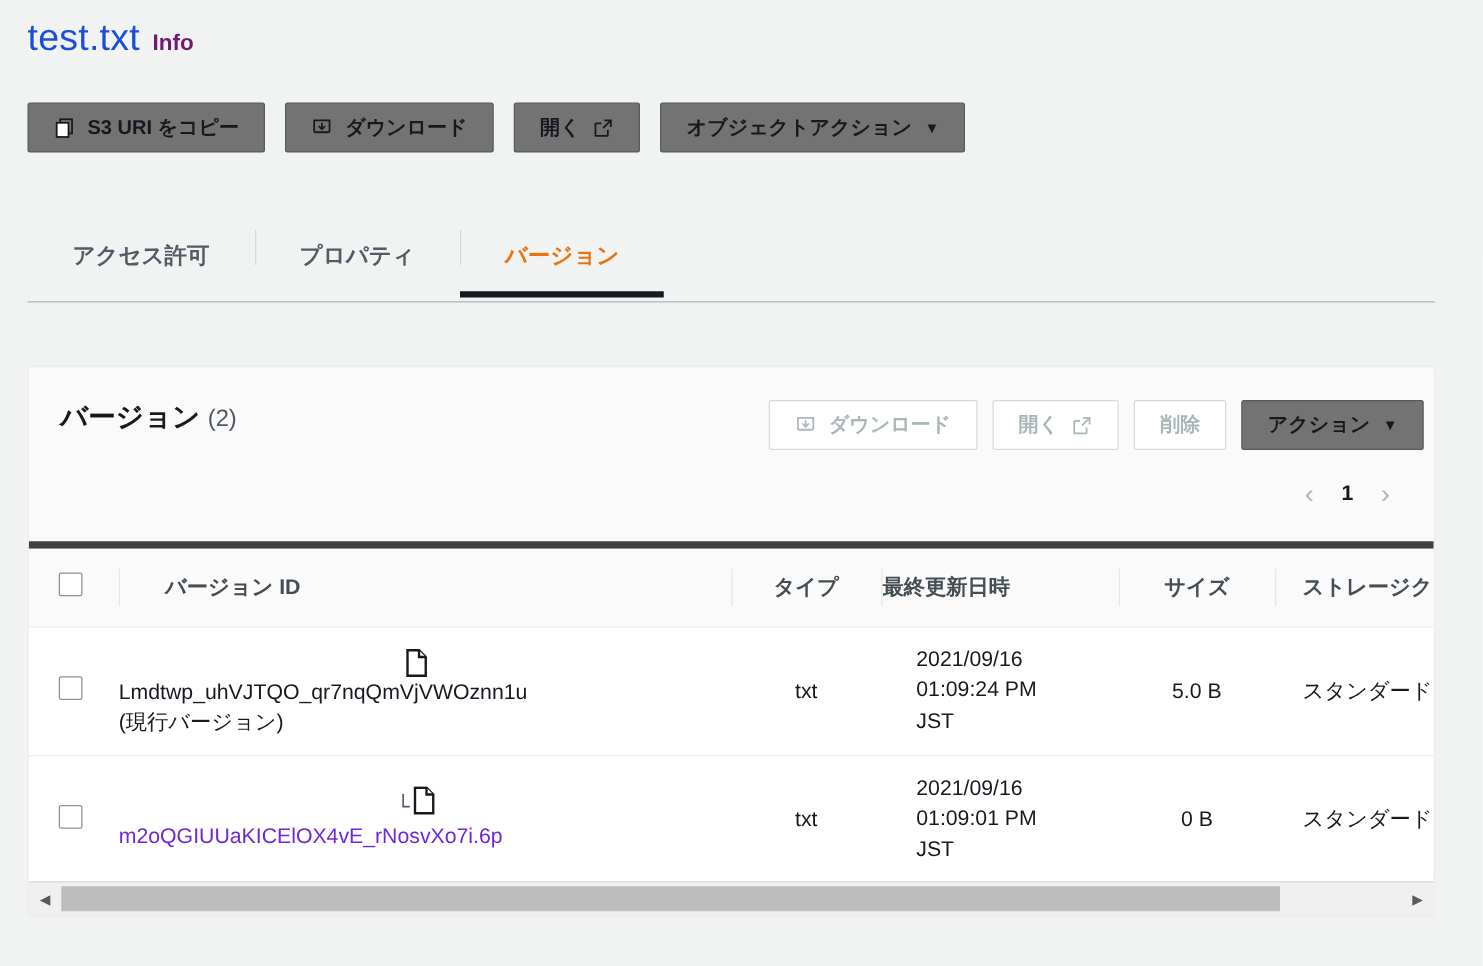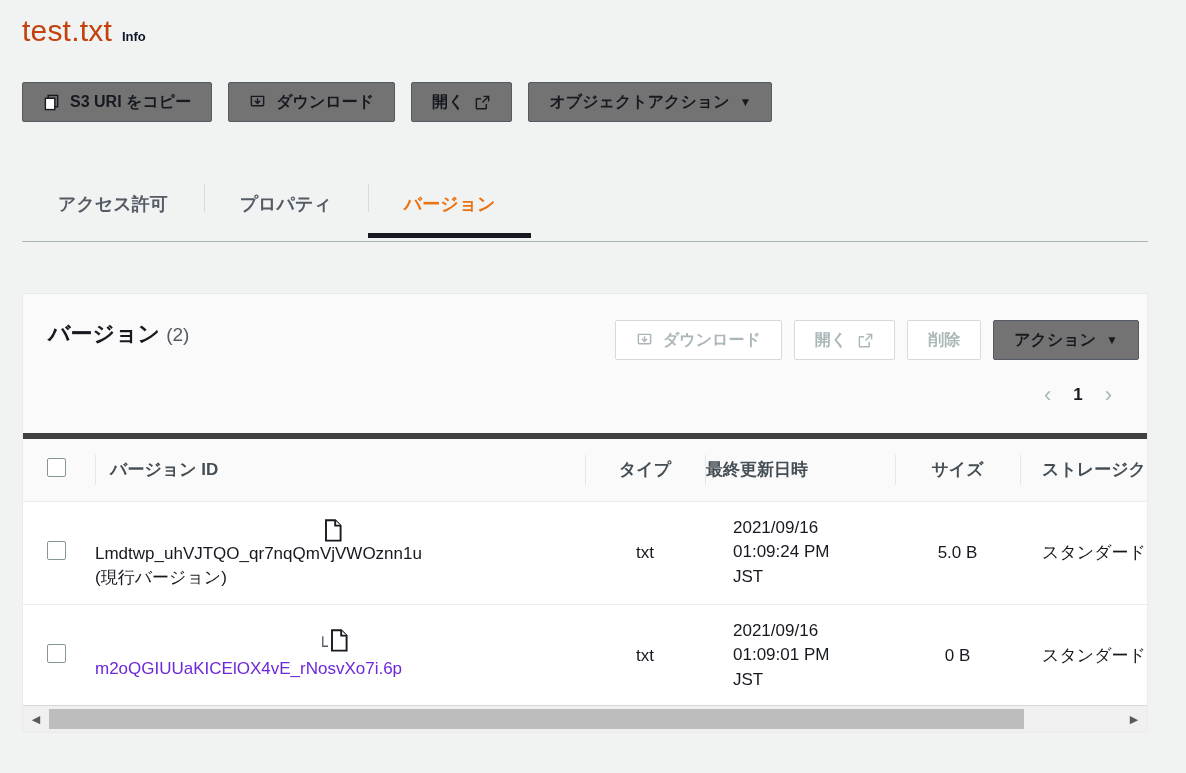--- a/index.html
+++ b/index.html
@@ -11,22 +11,22 @@
     color: #16191f;
     overflow: hidden;
   }
   .page { position: relative; width: 1186px; height: 773px; }
 
   
   .title-row {
     position: absolute; left: 22px; top: 14px;
     display: flex; align-items: baseline; gap: 10px;
   }
-  .page-title { font-size: 30px; font-weight: 400; color: #c2410c; letter-spacing: .2px; }
-  .info-link { font-size: 13px; font-weight: bold; color: #0f172a; cursor: pointer; }
+  .page-title { font-size: 30px; font-weight: 400; color: #1d4ed8; letter-spacing: .2px; }
+  .info-link { font-size: 18px; font-weight: bold; color: #701a75; cursor: pointer; }
 
   .toolbar {
     position: absolute; left: 22px; top: 82px;
     display: flex; gap: 16px;
   }
   .btn {
     display: inline-flex; align-items: center; justify-content: center; gap: 10px;
     height: 40px; padding: 0 20px;
     background: #737373;
     border: 1px solid #545b64;
@@ -278,21 +278,21 @@
             <col class="col-type">
           <col class="col-date">
             <col class="col-size">
             <col class="col-class">
         </colgroup>
         <thead>
           <tr>
             <th class="chkcell">
               <span class="chk"></span>
             </th>
-            <th class="sep" style="padding-left:15px">バージョン ID</th>
+            <th class="sep" style="padding-left:37px">バージョン ID</th>
             <th class="sep" style="text-align:center">タイプ</th>
             <th class="sep" style="">最終更新日時</th>
             <th class="sep" style="text-align:center">サイズ</th>
             <th class="sep" style="padding-left:22px">ストレージクラス</th>
           </tr>
         </thead>
         <tbody>
           <tr>
             <td class="chkcell">
               <span class="chk"></span>

